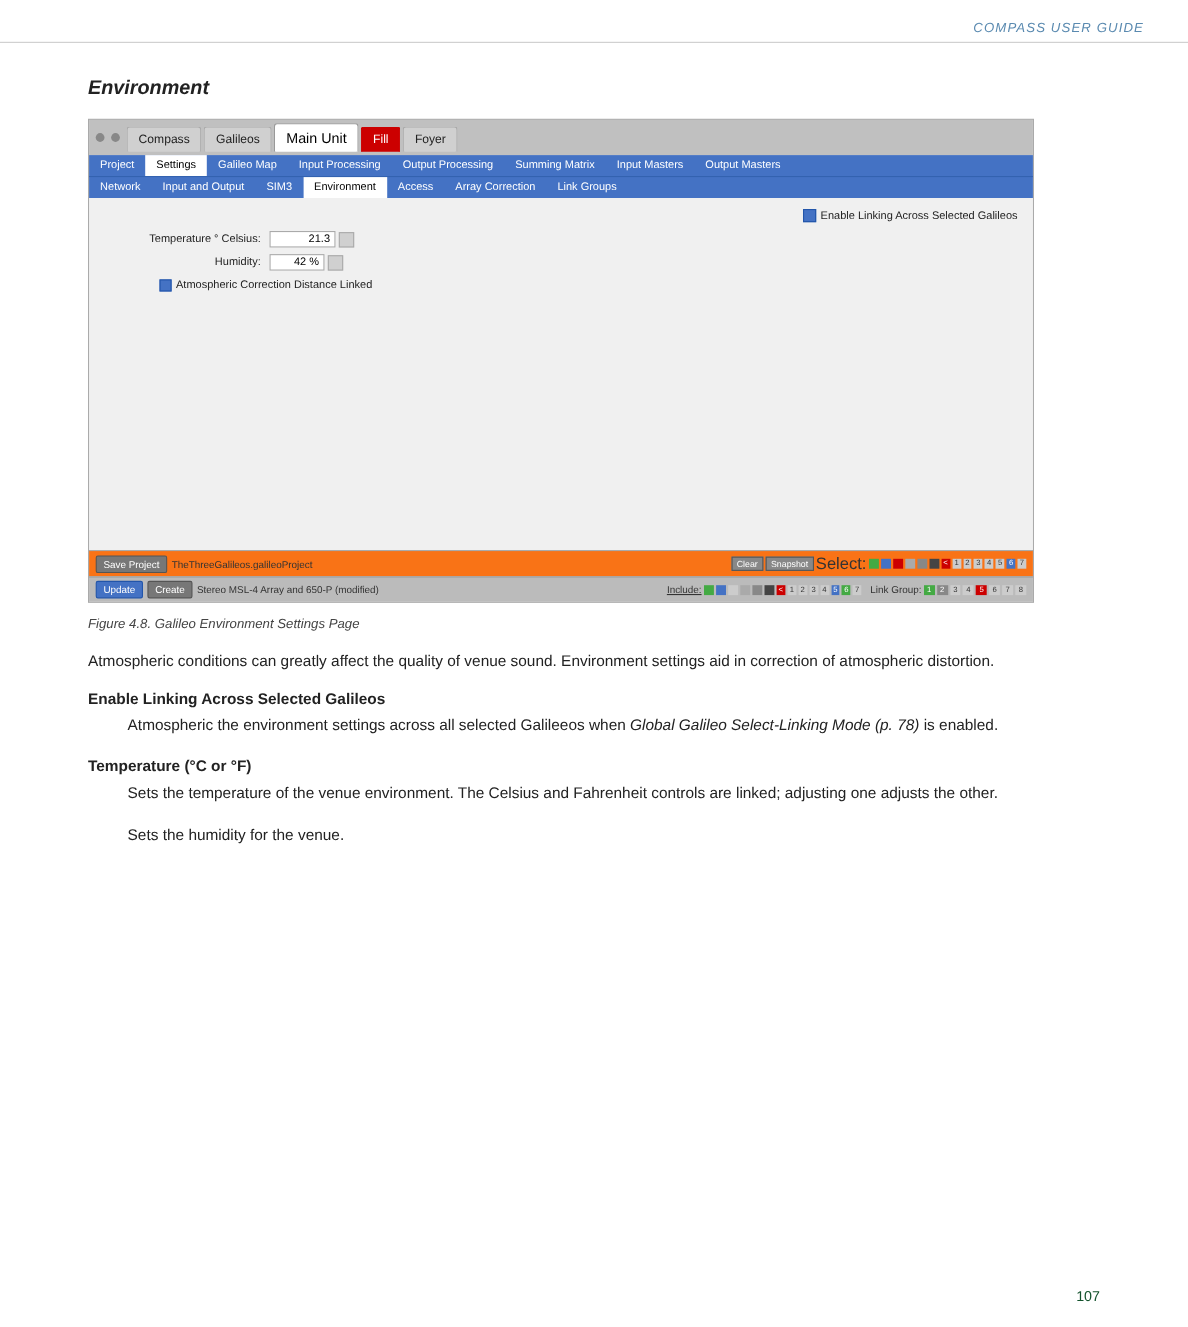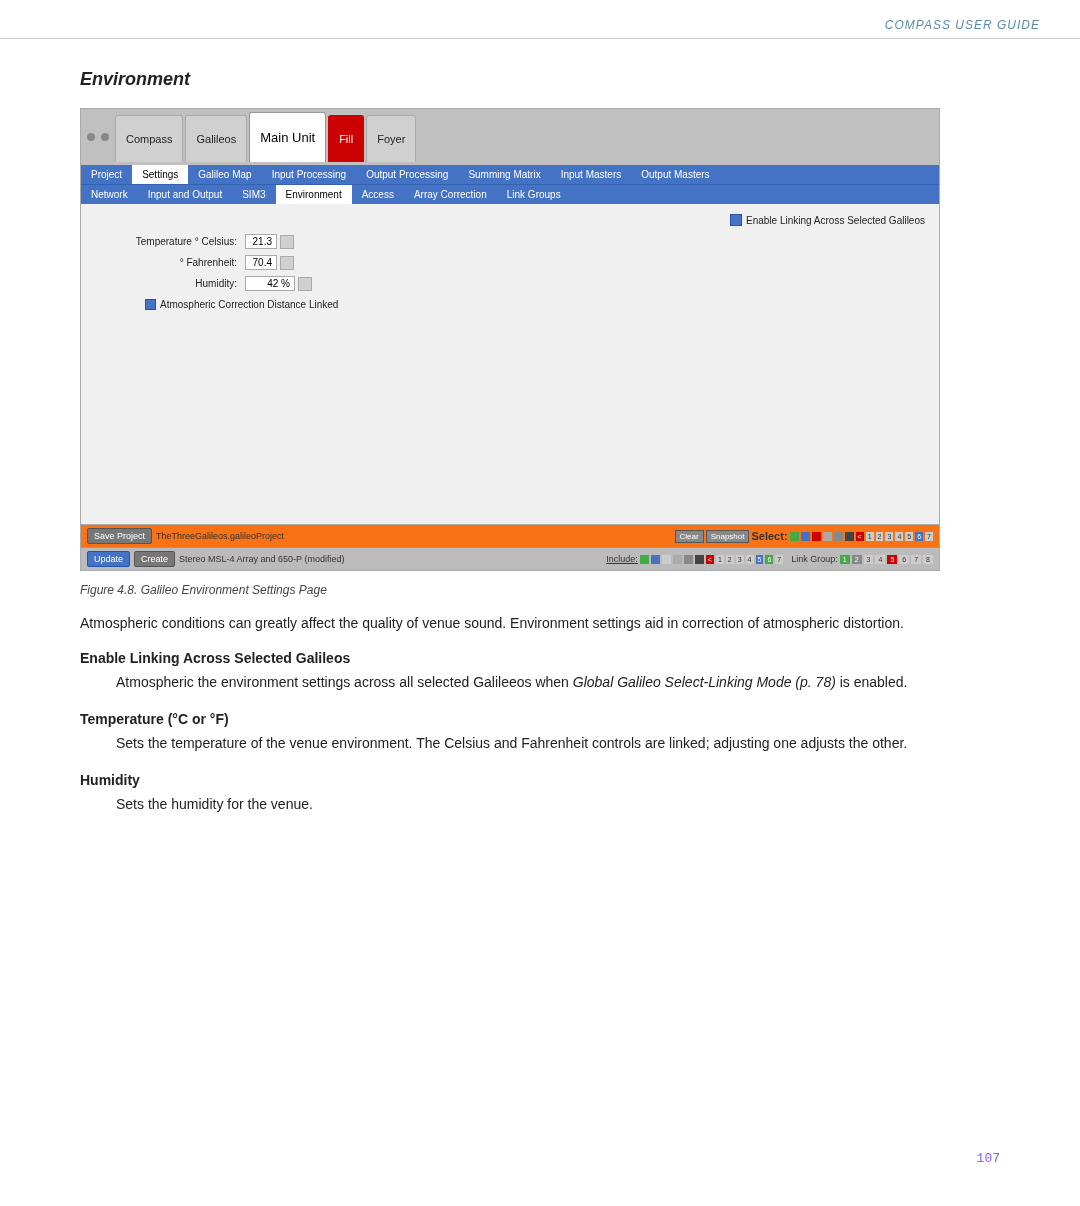--- a/index.html
+++ b/index.html
@@ -62,21 +62,21 @@
       background: #888;
       display: inline-block;
       margin-right: 2px;
     }
     .tab-bar {
       display: flex;
       gap: 2px;
       align-items: flex-end;
     }
     .tab {
-      padding: 17px 10px;
+      padding: 5px 10px;
       font-size: 11px;
       background: #d0d0d0;
       border: 1px solid #aaa;
       border-bottom: none;
       cursor: pointer;
       color: #222;
       border-radius: 3px 3px 0 0;
     }
     .tab.active-red {
       background: #cc0000;
@@ -158,21 +158,21 @@
       font-size: 10px;
       width: 130px;
       text-align: right;
       padding-right: 8px;
     }
     .env-value {
       font-size: 10px;
       background: #fff;
       border: 1px solid #aaa;
       padding: 1px 4px;
-      width: 32px;
+      width: 60px;
       text-align: right;
     }
     .env-btn {
       width: 14px; height: 14px;
       background: #d0d0d0;
       border: 1px solid #aaa;
       margin-left: 3px;
       display: inline-block;
       cursor: pointer;
     }
@@ -294,25 +294,24 @@
       line-height: 1.5;
       padding-left: 36px;
     }
     .italic-text {
       font-style: italic;
     }
 
     
     .page-number {
       position: absolute;
-      bottom: 40px;
+      bottom: 20px;
       right: 80px;
       font-size: 13px;
-      color: #8b5cf6;
-      font-family: Liberation Mono, monospace;
+      color: #14532d;
     }
 
     
     .color-box {
       width: 9px; height: 9px;
       display: inline-block;
     }
   </style>
 </head>
 <body>
@@ -369,25 +368,20 @@
         </label>
       </div>
 
 
       <div class="env-row">
         <span class="env-label">Temperature  ° Celsius:</span>
         <input class="env-value" value="21.3" type="text" style="">
         <span class="env-btn"></span>
       </div>
 
-      <div class="env-row">
-        <span class="env-label">° Fahrenheit:</span>
-        <input class="env-value" value="70.4" type="text" style="">
-        <span class="env-btn"></span>
-      </div>
 
       <div class="env-row">
         <span class="env-label">Humidity:</span>
         <input class="env-value" value="42 %" type="text" style="width: 50px;">
         <span class="env-btn"></span>
       </div>
 
 
       <div class="atmos-row">
         <span class="checkbox-blue-sm"></span>
@@ -395,21 +389,21 @@
       </div>
 
     </div>
 
     <div class="status-bar">
       <button class="status-btn">Save Project</button>
       <span class="status-text">TheThreeGalileos.galileoProject</span>
       <div style="display:flex;gap:2px;align-items:center;">
         <button class="mini-btn">Clear</button>
         <button class="mini-btn">Snapshot</button>
-        <span style="font-size:11px;color:#333;font-weight:bold;">Select:</span>
+        <span style="font-size:15px;color:#333;">Select:</span>
         <span class="color-box" style="background:#44aa44;"></span>
         <span class="color-box" style="background:#4472c4;"></span>
         <span class="color-box" style="background:#cc0000;"></span>
         <span class="color-box" style="background:#aaaaaa;"></span>
         <span class="color-box" style="background:#888;"></span>
         <span class="color-box" style="background:#444;"></span>
 
         <span style="font-size:7px;color:#fff;background:#cc0000;padding:1px 2px;">&lt;</span>
         <span style="font-size:7px;color:#333;background:#ccc;padding:1px 2px;">1</span>
         <span style="font-size:7px;color:#333;background:#ccc;padding:1px 2px;">2</span>
@@ -466,19 +460,18 @@
       <span>Atmospheric the environment settings across all selected Galileeos when </span><span class="italic-text">Global Galileo Select-Linking Mode (p. 78)</span><span> is enabled.</span>
     </div>
   </div>
 
   <div class="subsection">
     <div class="subsection-heading">Temperature (°C or °F)</div>
     <div class="subsection-body">Sets the temperature of the venue environment. The Celsius and Fahrenheit controls are linked; adjusting one adjusts the other.</div>
   </div>
 
   <div class="subsection">
-    <div class="subsection-heading">Humidity</div>
     <div class="subsection-body">Sets the humidity for the venue.</div>
   </div>
 
 </div>
 
 <div class="page-number">107</div>
 
 </body></html>

